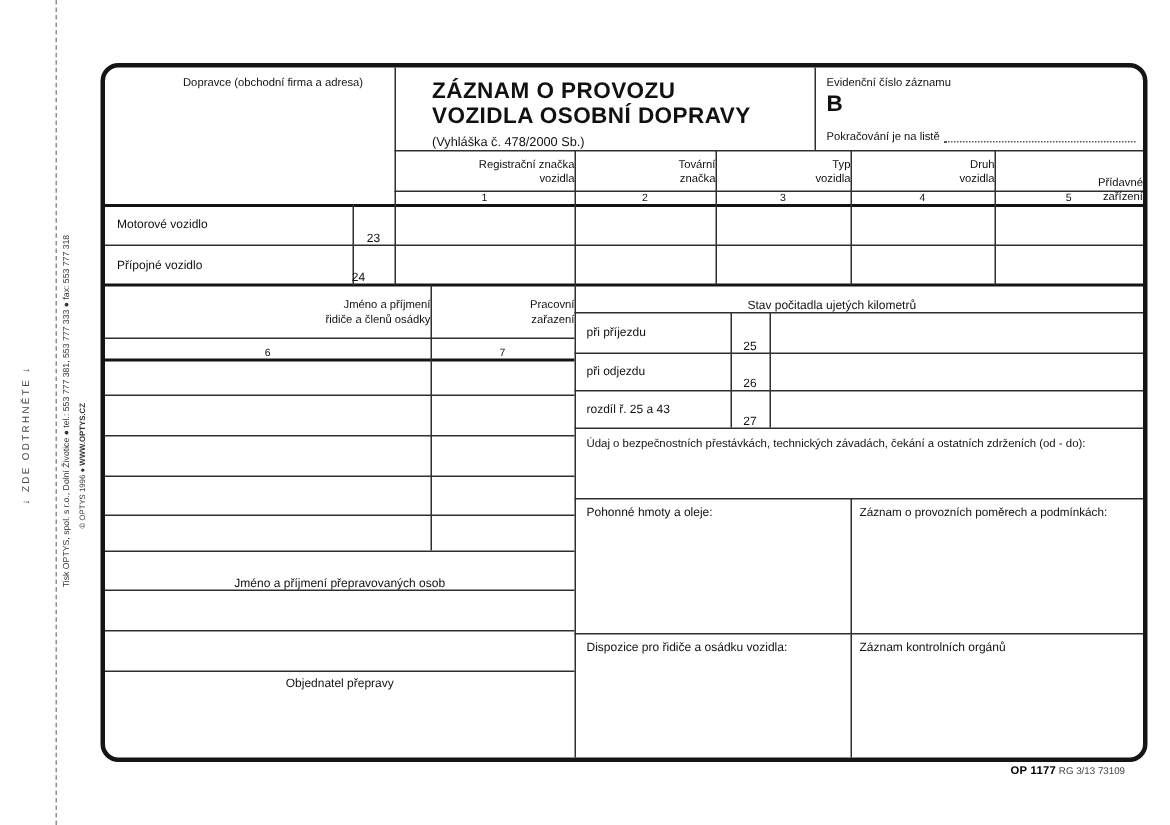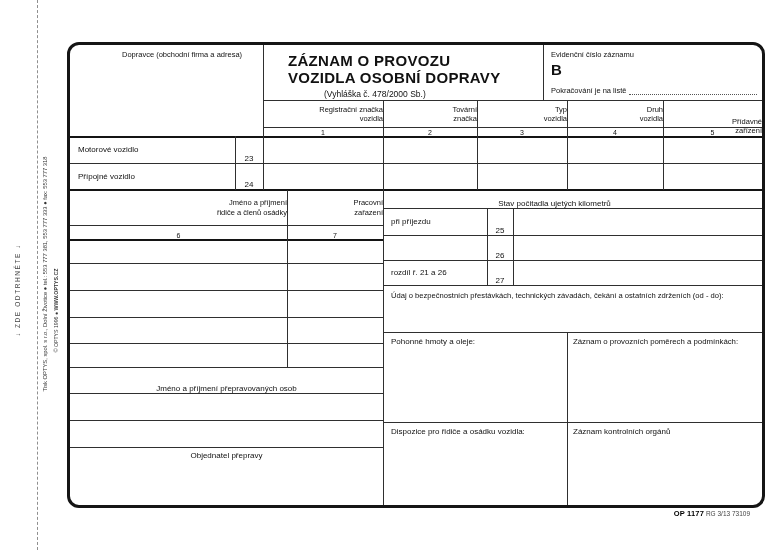--- a/index.html
+++ b/index.html
@@ -13,21 +13,21 @@
   .form{position:absolute;left:67px;top:42px;width:698px;height:466px;box-sizing:border-box;
         border:3px solid #151515;border-radius:12px;background:#fff;}
   .hl{position:absolute;height:1px;background:#2f2f2f;}
   .hl.thick{height:2px;background:#141414;}
   .vl{position:absolute;width:1px;background:#2f2f2f;}
   .t{position:absolute;font-size:8px;line-height:10px;}
   .cc{position:absolute;display:flex;align-items:flex-end;justify-content:center;text-align:center;}
   .col2line{flex-direction:column;font-size:7.5px;line-height:9px;}
   .vcl{position:absolute;display:flex;align-items:center;}
   .title1,.title2{font-size:15px;font-weight:bold;line-height:17px;letter-spacing:.3px;}
-  .subtitle{font-size:8.5px;margin-top:3px;margin-left:36px;}
+  .subtitle{font-size:8.5px;margin-top:3px;}
   .leaderwrap{position:absolute;display:flex;align-items:flex-end;}
   .leader{flex:1;border-bottom:1px dotted #555;height:8px;margin-left:3px;}
   .num{font-size:7px;}
   .footer{position:absolute;left:600px;top:509px;width:150px;text-align:right;font-size:6.5px;color:#444;}
   .footer b{font-size:7.5px;color:#000;letter-spacing:.2px;}
 </style>
 </head>
 <body>
 
 <div class="page">
@@ -111,38 +111,39 @@
 
     <div class="cc num" style="left:193px;top:82px;width:120px;height:9px;">1</div>
     <div class="cc num" style="left:313px;top:82px;width:94px;height:9px;">2</div>
     <div class="cc num" style="left:407px;top:82px;width:90px;height:9px;">3</div>
     <div class="cc num" style="left:497px;top:82px;width:96px;height:9px;">4</div>
     <div class="cc num" style="left:593px;top:82px;width:99px;height:9px;">5</div>
 
     <div class="vcl" style="left:8px;top:91px;width:155px;height:27px;font-size:8px;">Motorové vozidlo</div>
     <div class="cc" style="left:165px;top:91px;width:28px;height:27px;font-size:8px;">23</div>
     <div class="vcl" style="left:8px;top:118px;width:155px;height:26px;font-size:8px;">Přípojné vozidlo</div>
-    <div class="cc" style="left:165px;top:118px;width:28px;height:26px;font-size:8px;">24</div>
+    <div class="cc" style="left:155px;top:118px;width:28px;height:26px;font-size:8px;">24</div>
 
     <div class="cc col2line" style="left:217px;top:145px;width:96px;height:35px;line-height:9.5px;">
       <span>Pracovní</span>
       <span>zařazení</span>
     </div>
     <div class="cc col2line" style="left:0;top:145px;width:217px;height:35px;line-height:9.5px;">
       <span>Jméno a příjmení</span>
       <span>řidiče a členů osádky</span>
     </div>
     <div class="cc num" style="left:0;top:180px;width:217px;height:14px;">6</div>
     <div class="cc num" style="left:217px;top:180px;width:96px;height:14px;">7</div>
 
     <div class="cc" style="left:313px;top:145px;width:343px;height:18px;font-size:8px;">Stav počitadla ujetých kilometrů</div>
     <div class="vcl" style="left:321px;top:163px;width:92px;height:27px;font-size:8px;text-align:center;">při příjezdu</div>
     <div class="cc" style="left:417px;top:163px;width:26px;height:27px;font-size:8px;">25</div>
+    <div class="vcl" style="left:321px;top:190px;width:92px;height:25px;font-size:8px;">při odjezdu</div>
     <div class="cc" style="left:417px;top:190px;width:26px;height:25px;font-size:8px;">26</div>
-    <div class="vcl" style="left:321px;top:215px;width:92px;height:25px;font-size:8px;">rozdíl ř. 21 a 26</div>
+    <div class="vcl" style="left:321px;top:215px;width:92px;height:25px;font-size:8px;">rozdíl ř. 25 a 43</div>
     <div class="cc" style="left:417px;top:215px;width:26px;height:25px;font-size:8px;">27</div>
 
     <div class="t" style="left:321px;top:246px;font-size:7.6px;white-space:nowrap;">Údaj o bezpečnostních přestávkách, technických závadách, čekání a ostatních zdrženích (od - do):</div>
     <div class="t" style="left:321px;top:292px;font-size:8px;">Pohonné hmoty a oleje:</div>
     <div class="t" style="left:503px;top:292px;font-size:7.8px;white-space:nowrap;">Záznam o provozních poměrech a podmínkách:</div>
     <div class="t" style="left:321px;top:382px;font-size:8px;">Dispozice pro řidiče a osádku vozidla:</div>
     <div class="t" style="left:503px;top:382px;font-size:8px;">Záznam kontrolních orgánů</div>
 
     <div class="cc" style="left:0;top:322px;width:313px;height:26px;font-size:8px;">Jméno a příjmení přepravovaných osob</div>
     <div class="t" style="left:0;top:406px;width:313px;text-align:center;font-size:8px;">Objednatel přepravy</div>

